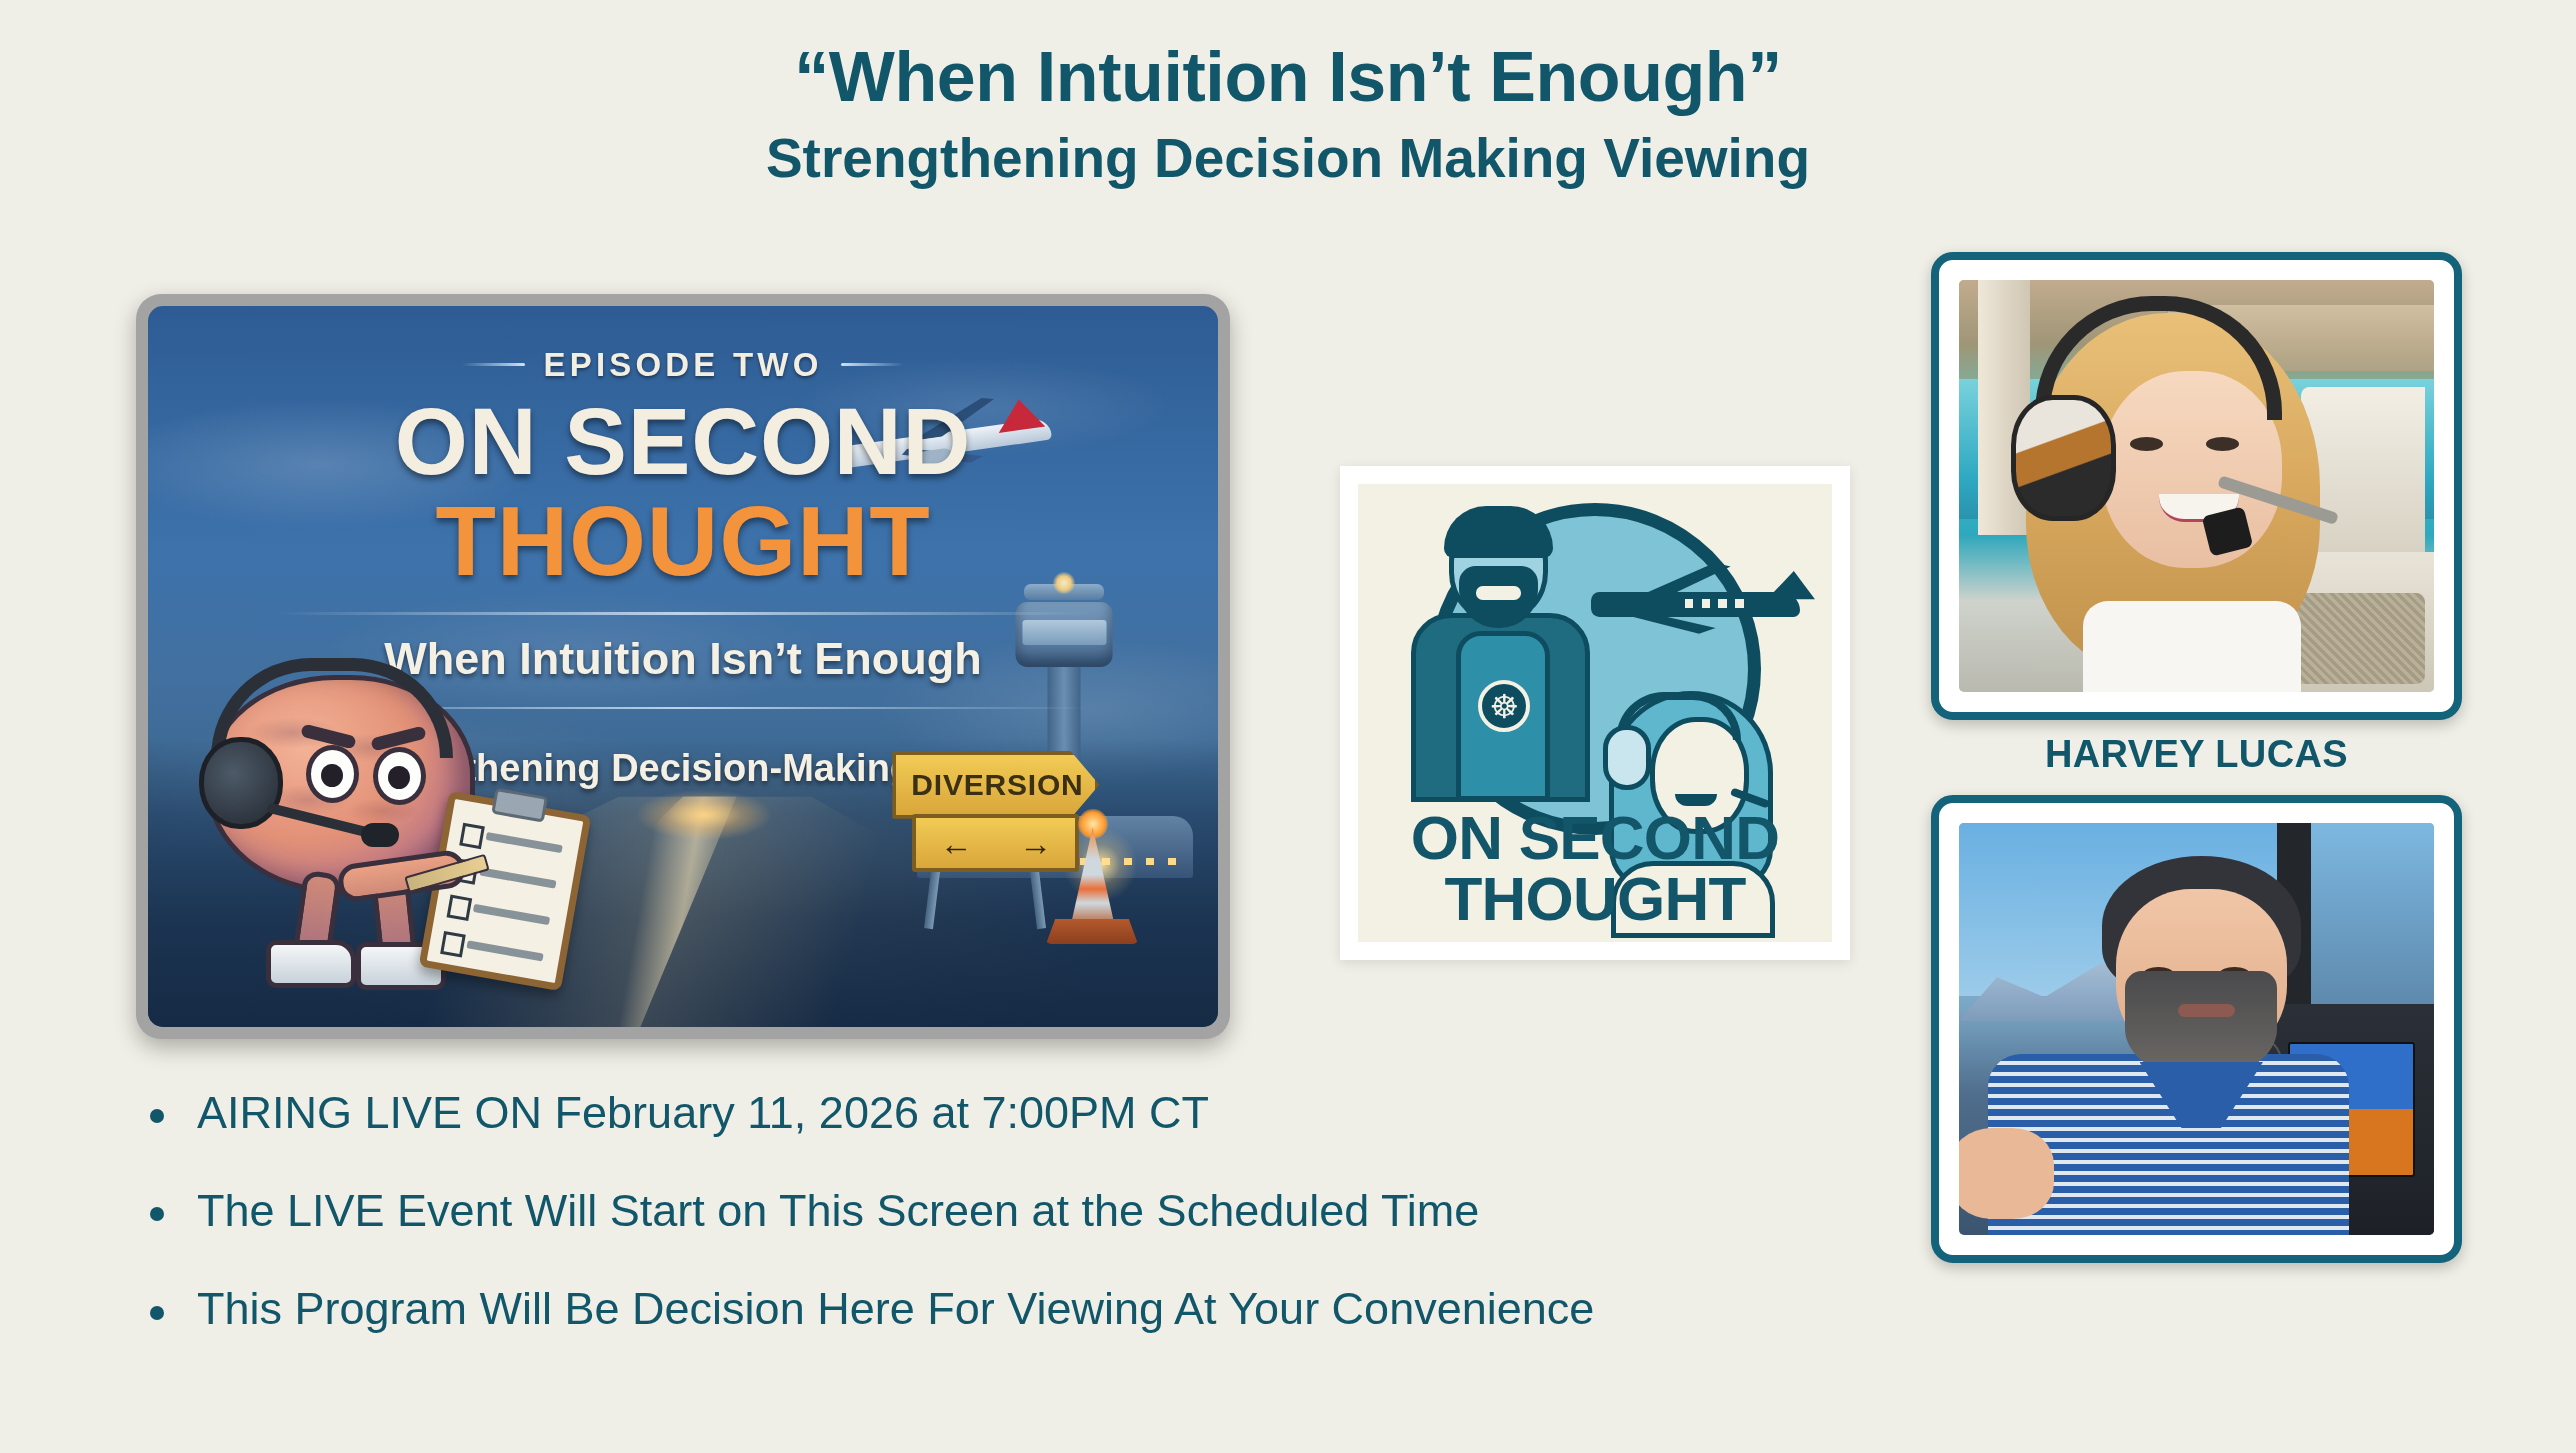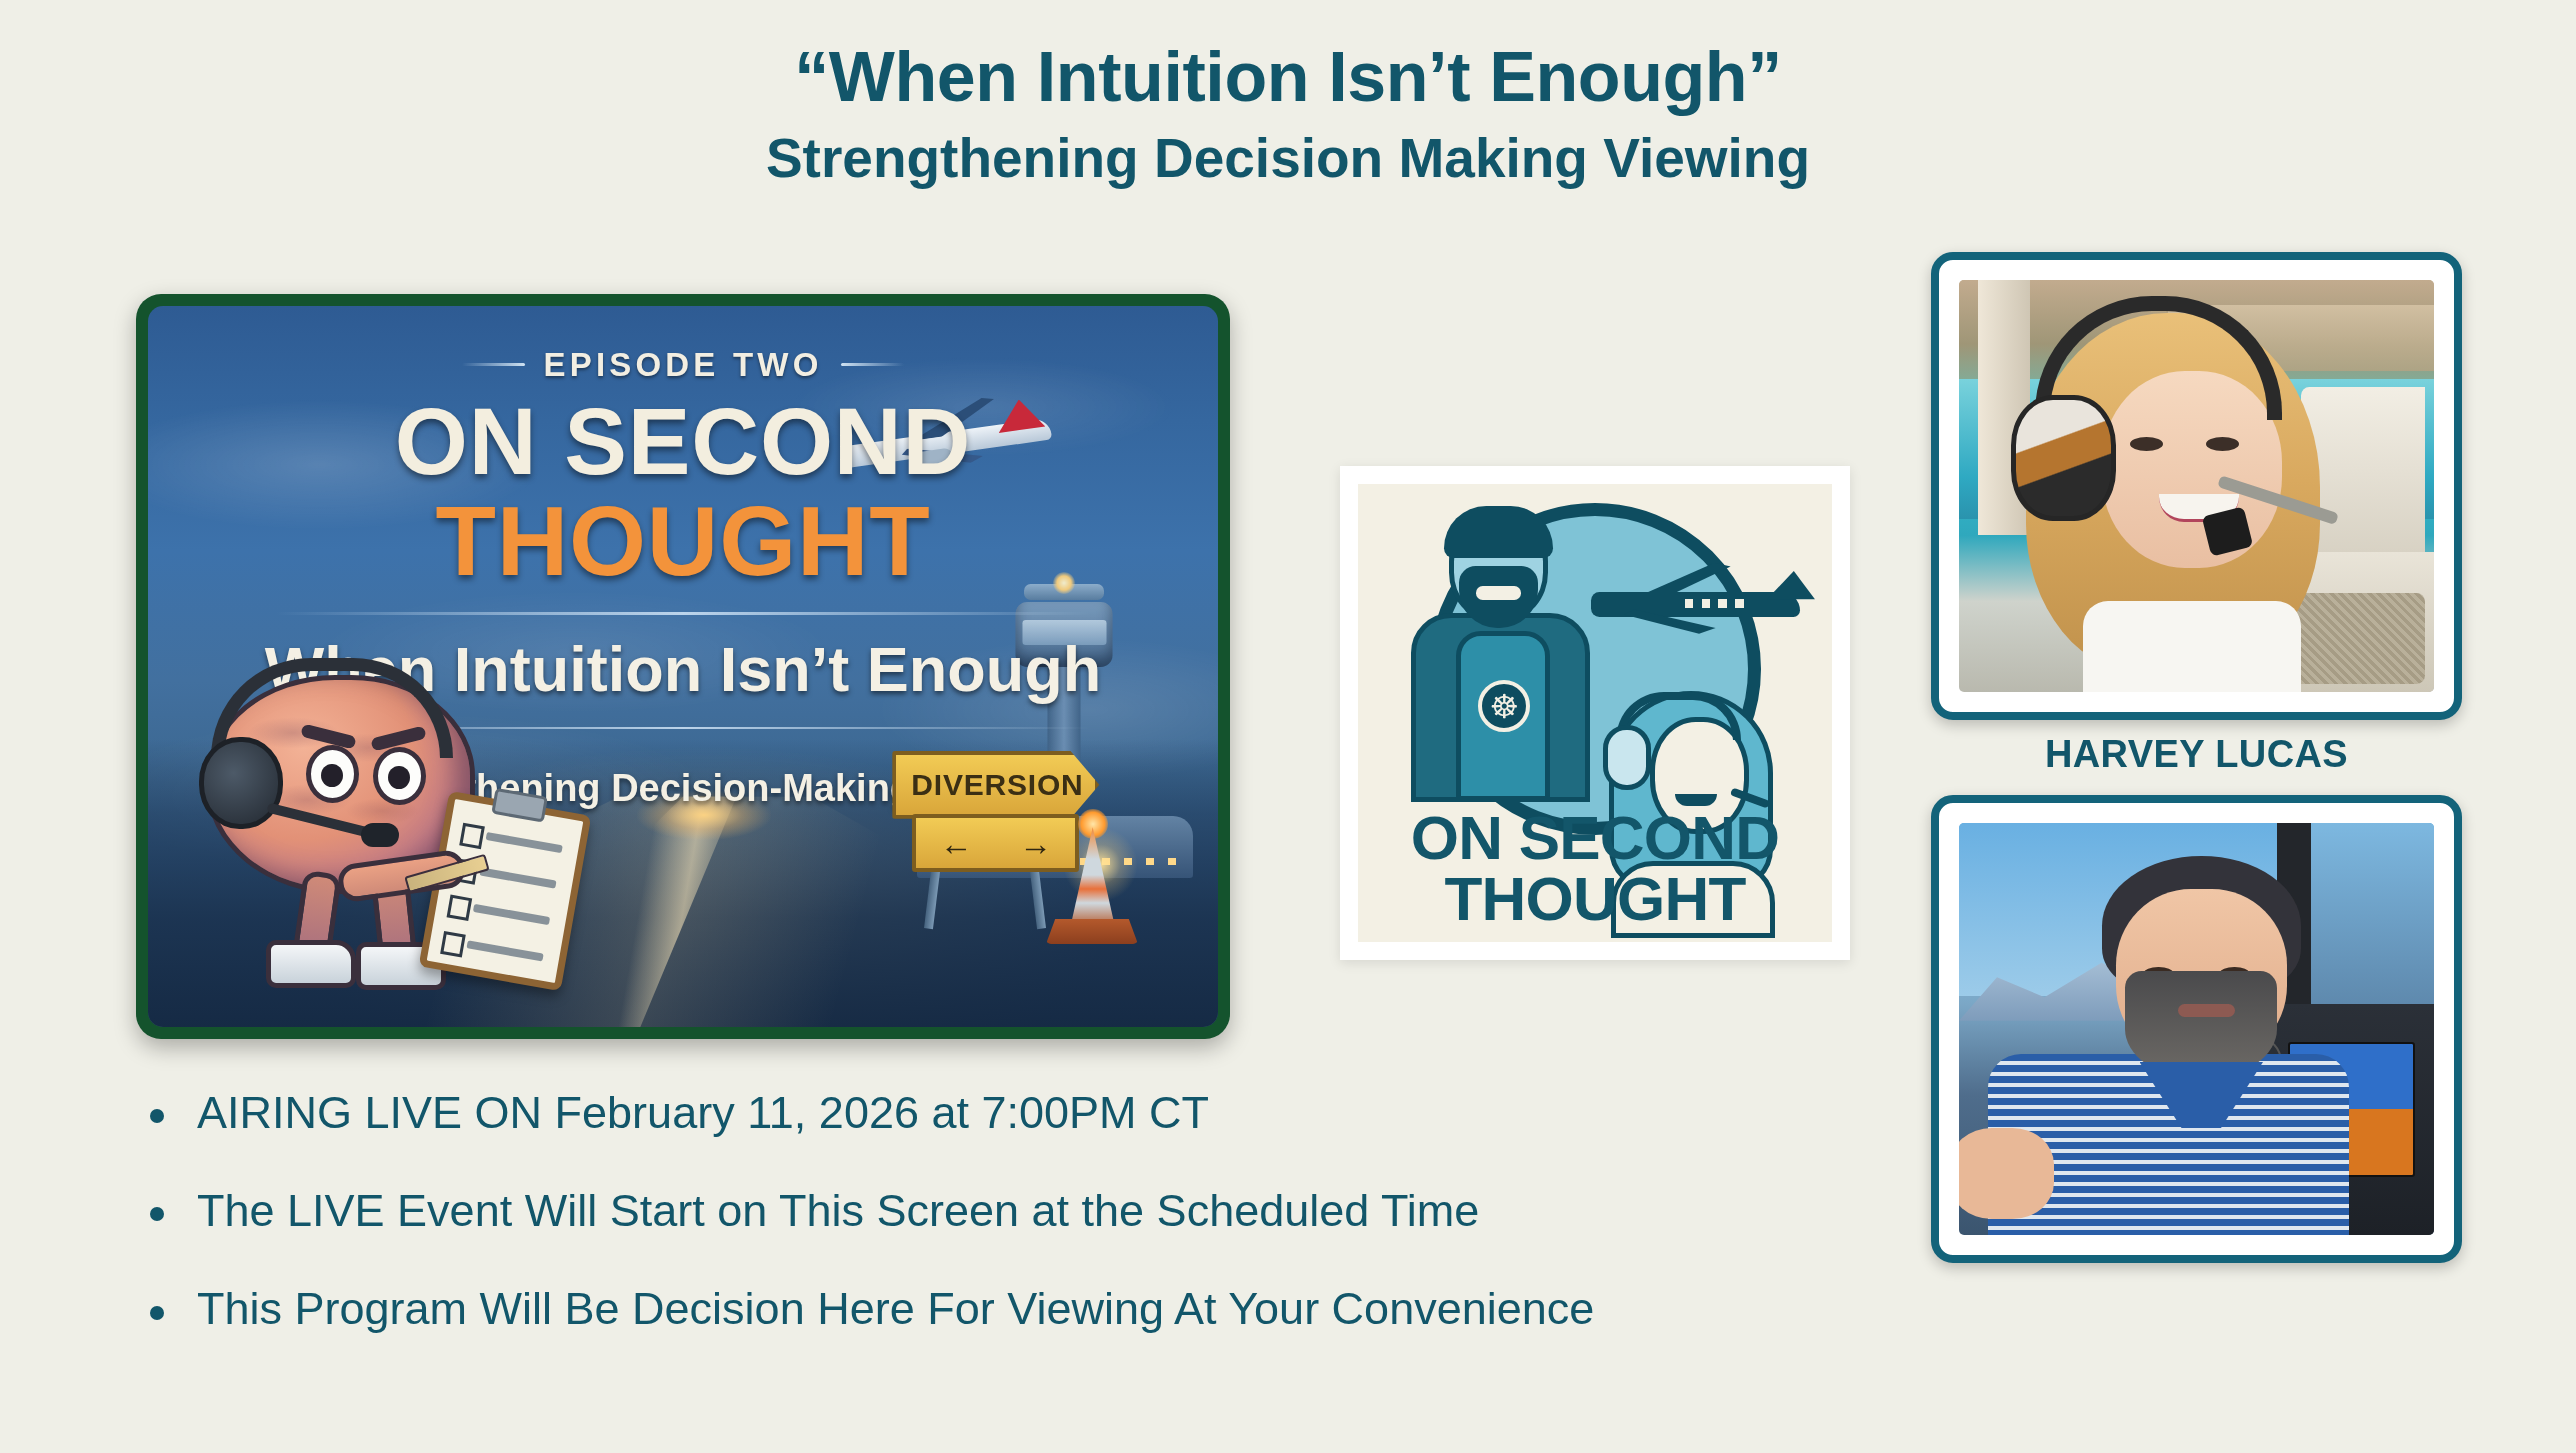--- a/index.html
+++ b/index.html
@@ -23,21 +23,21 @@
   }
   .title-sub{
     font-size:55px;font-weight:700;color:#12566A;
     line-height:1.12;margin-top:13.4px;white-space:nowrap;
   }
 
   
   .artwork{
     position:absolute;left:136px;top:294px;width:1094px;height:745px;
     border-radius:25px;
-    background:#14532d;
+    background:#a3a3a3;
     padding:11.7px;box-sizing:border-box;
     box-shadow:0 8.4px 22px rgba(0,0,0,.28);
   }
   .artwork-inner{
     position:relative;width:100%;height:100%;border-radius:15px;overflow:hidden;
     background:
       radial-gradient(ellipse 60% 40% at 52% 86%, rgba(255,214,140,.40) 0%, rgba(255,214,140,0) 62%),
       linear-gradient(180deg,#2e5b93 0%,#35679f 16%,#3d72ab 34%,#42709f 52%,#3c6790 66%,#38618a 78%,#2f5376 100%);
   }
   
@@ -68,21 +68,21 @@
     font-size:33px;font-weight:700;letter-spacing:4.2px;color:#F2EEE2;
     text-shadow:0 1.7px 3.3px rgba(0,0,0,.45);}
   .ep-rule{display:block;width:63px;height:3.3px;background:linear-gradient(90deg,rgba(220,235,250,0),#cfe2f2);border-radius:1.7px;}
   .ep-rule.r{background:linear-gradient(270deg,rgba(220,235,250,0),#cfe2f2);}
   .ln1{font-size:94px;font-weight:800;letter-spacing:0.8px;line-height:1.0;margin-top:11.7px;
     color:#F3EEDF;text-shadow:0 4.2px 6.7px rgba(0,0,0,.45);}
   .ln2{font-size:99px;font-weight:800;letter-spacing:0.8px;line-height:1.0;margin-top:1.7px;
     color:#F3933B;text-shadow:0 4.2px 6.7px rgba(0,0,0,.45);}
   .divider{width:76%;height:2.5px;margin:22px auto 0;
     background:linear-gradient(90deg,rgba(200,225,245,0),rgba(210,230,248,.85),rgba(200,225,245,0));}
-  .sub1{font-size:63px;font-weight:600;color:#F4F0E4;margin-top:18.4px;text-shadow:0 3.3px 5.8px rgba(0,0,0,.5);}
+  .sub1{font-size:45px;font-weight:600;color:#F4F0E4;margin-top:18.4px;text-shadow:0 3.3px 5.8px rgba(0,0,0,.5);}
   .sub2{font-size:38px;font-weight:600;color:#F4F0E4;margin-top:38px;text-shadow:0 3.3px 5.8px rgba(0,0,0,.5);}
 
   
   .tower{position:absolute;right:99px;top:251px;width:110px;height:251px;opacity:.92;}
   .tower-shaft{position:absolute;left:50%;transform:translateX(-50%);bottom:0;width:33px;height:159px;
     background:linear-gradient(90deg,#3f6286,#6d90b4,#3f6286);border-radius:3.3px;}
   .tower-cab{position:absolute;left:50%;transform:translateX(-50%);top:45px;width:97px;height:65px;
     background:linear-gradient(180deg,#7e9fbf,#47688c);border-radius:11.7px;
     box-shadow:inset 0 -8.4px 13.4px rgba(10,24,44,.5);}
   .tower-glass{position:absolute;left:6.7px;right:6.7px;top:18.4px;height:25px;background:linear-gradient(180deg,#c9dcea,#86a6c4);opacity:.85;border-radius:3.3px;}

